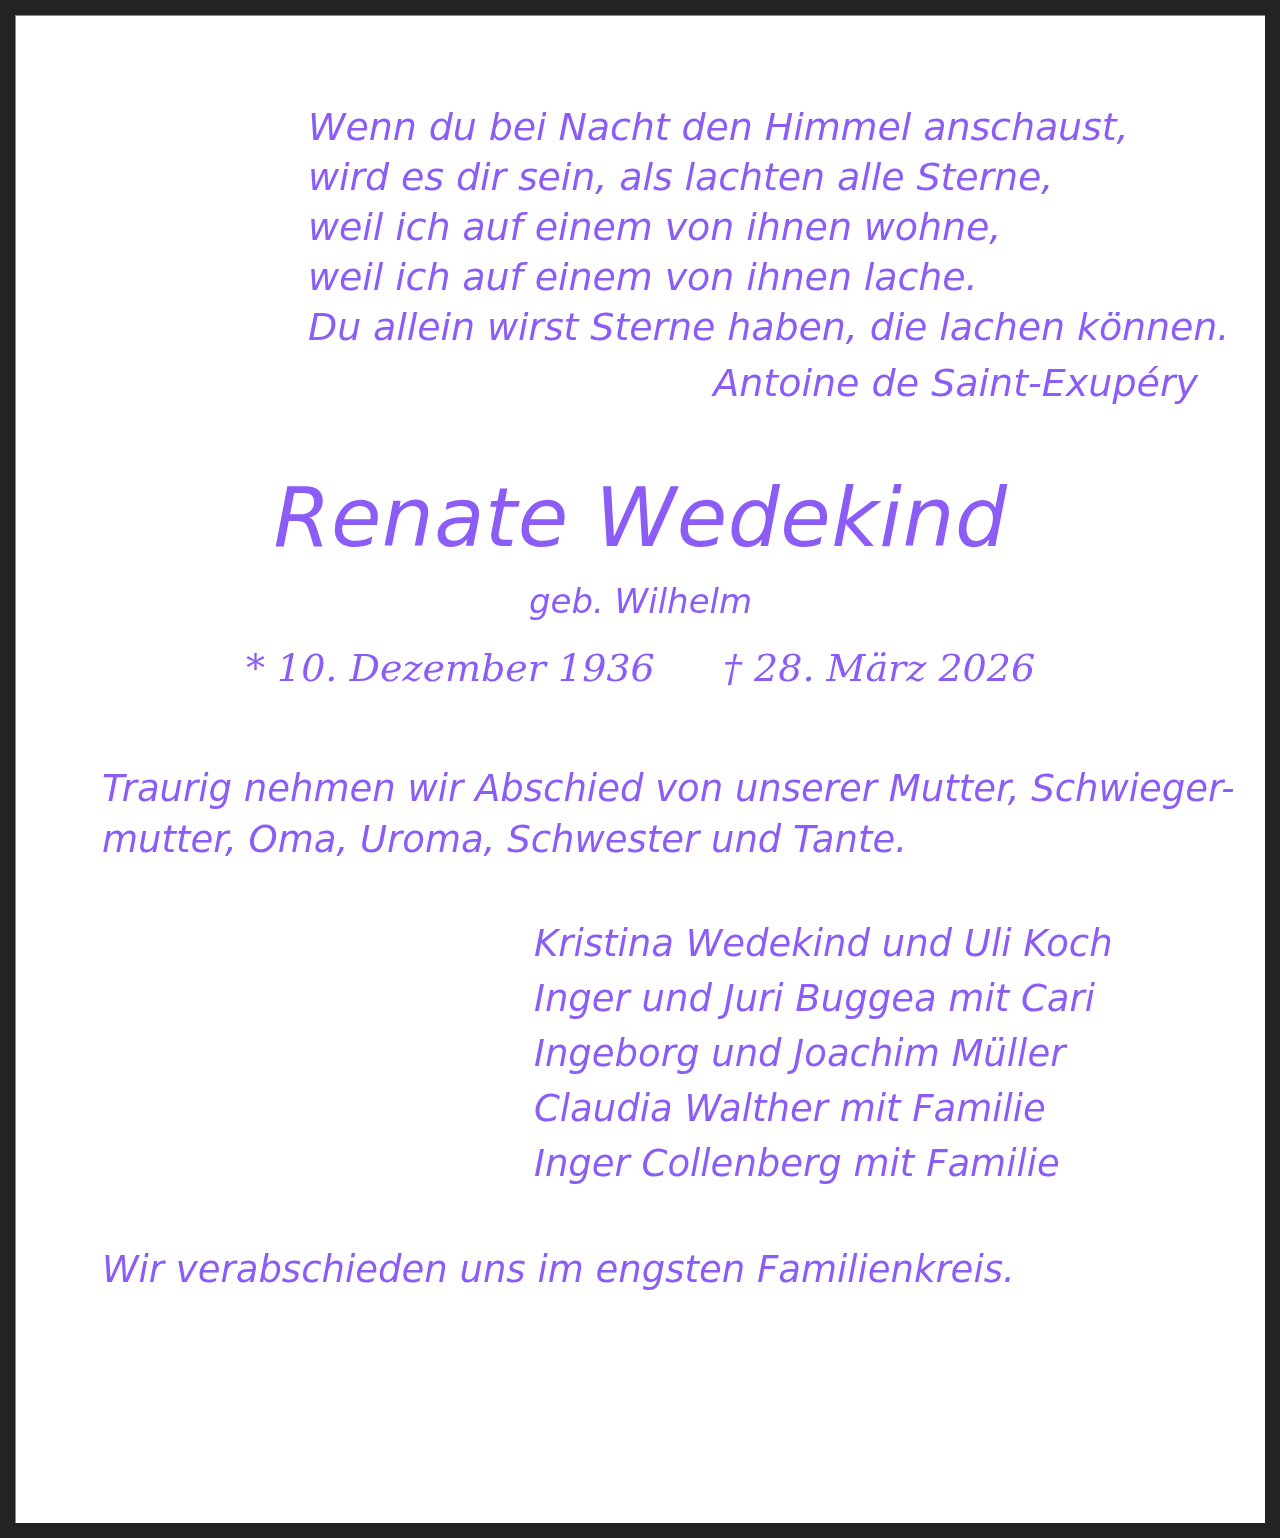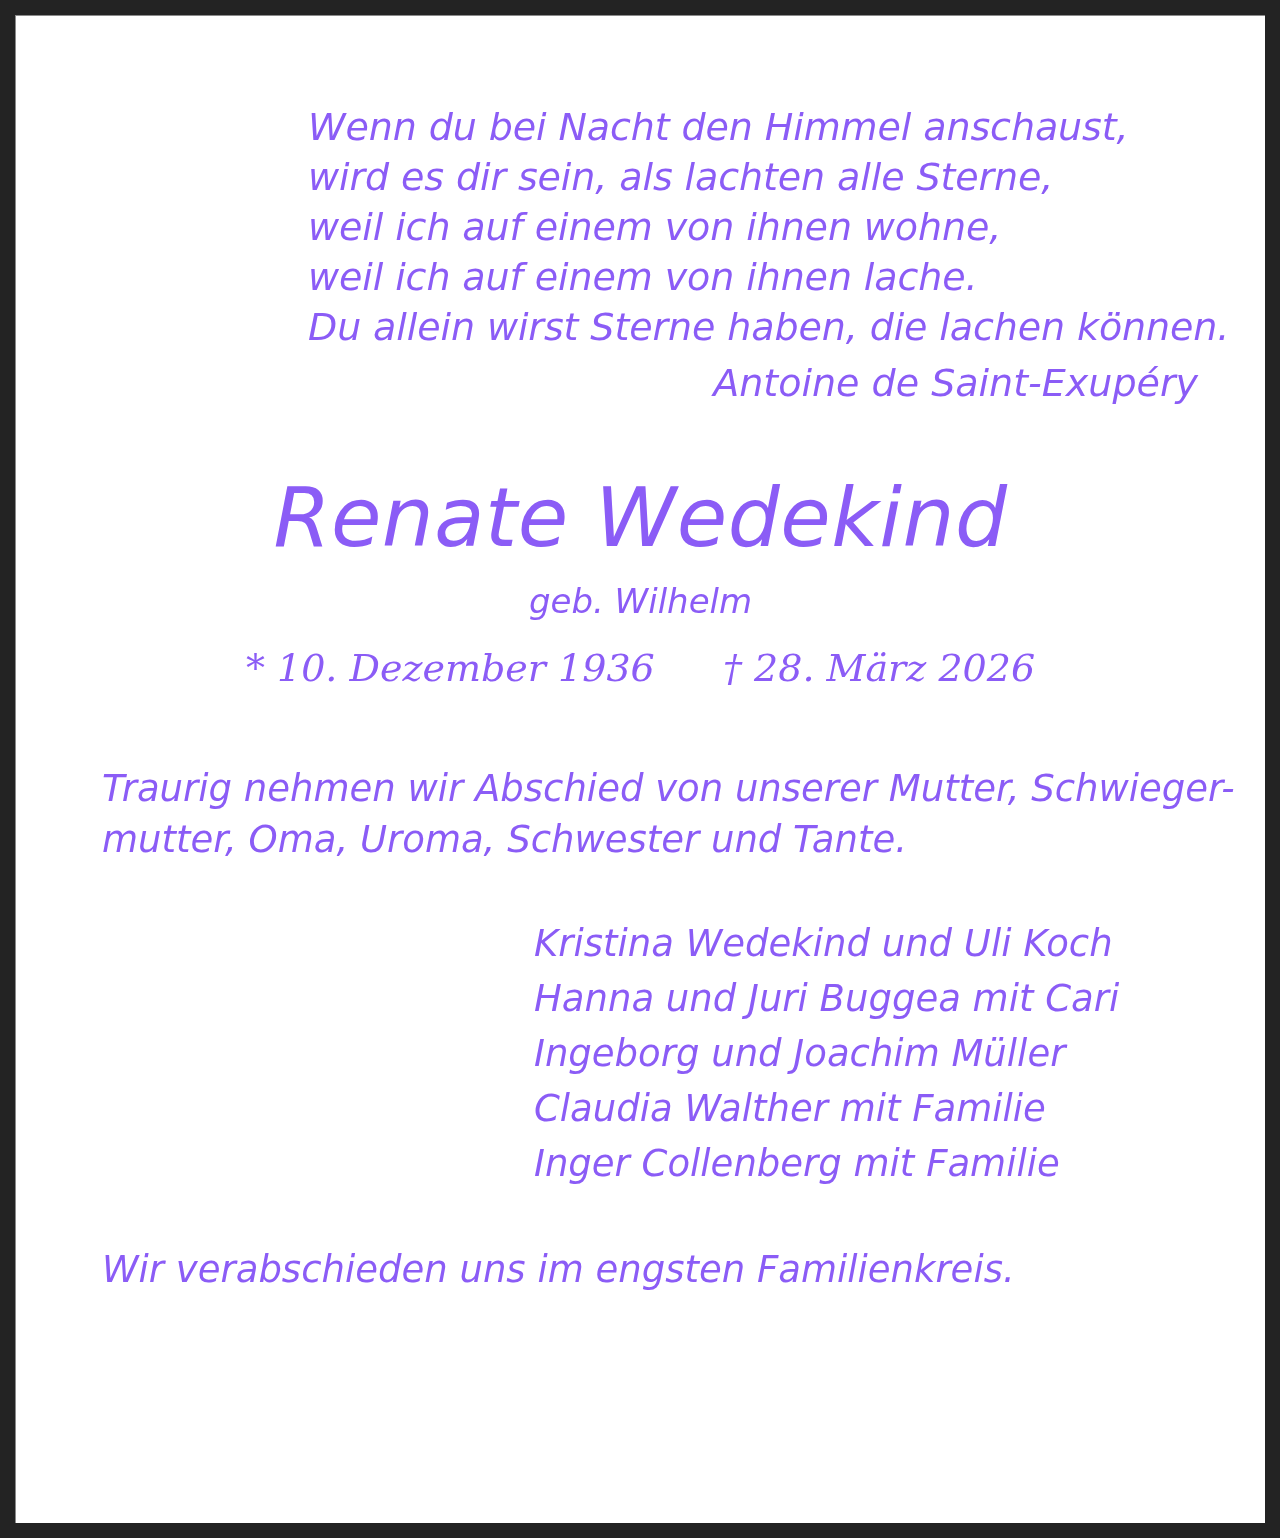--- a/index.html
+++ b/index.html
@@ -186,21 +186,21 @@
       </div>
     </div>
 
     <div class="farewell-block">
       <div class="farewell-line">Traurig nehmen wir Abschied von unserer Mutter, Schwieger-</div>
       <div class="farewell-line">mutter, Oma, Uroma, Schwester und Tante.</div>
     </div>
 
     <div class="survivors-block">
       <div class="survivor-line">Kristina Wedekind und Uli Koch</div>
-      <div class="survivor-line">Hanna und Juri Buggea mit Cari</div>
+      <div class="survivor-line">Inger und Juri Buggea mit Cari</div>
       <div class="survivor-line">Ingeborg und Joachim Müller</div>
       <div class="survivor-line">Claudia Walther mit Familie</div>
       <div class="survivor-line">Inger Collenberg mit Familie</div>
     </div>
 
     <div class="closing-block">
       <div class="closing-line">Wir verabschieden uns im engsten Familienkreis.</div>
     </div>
 
 

